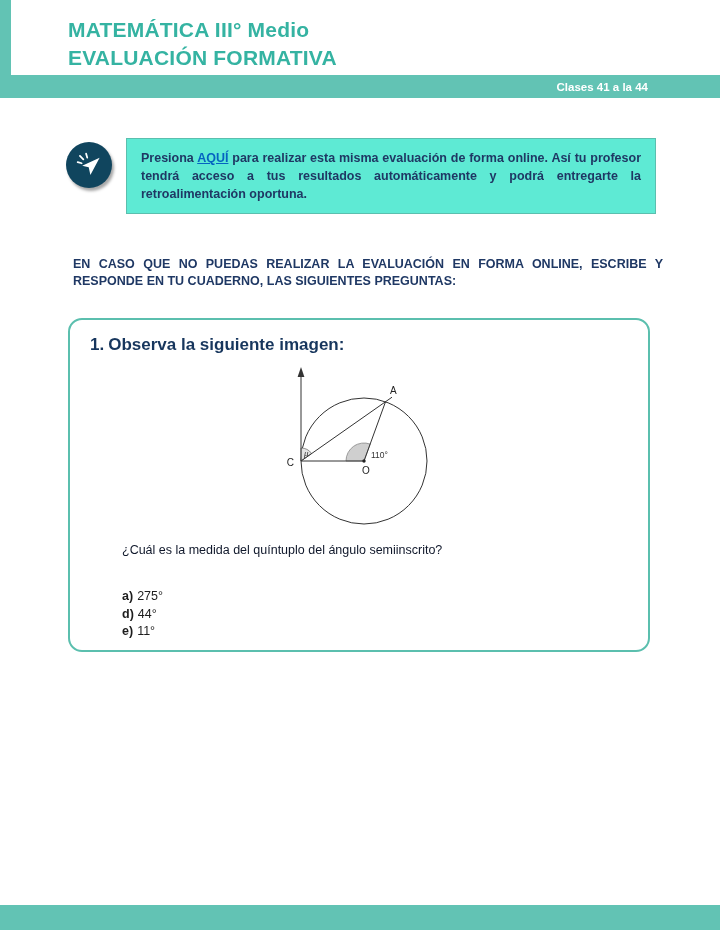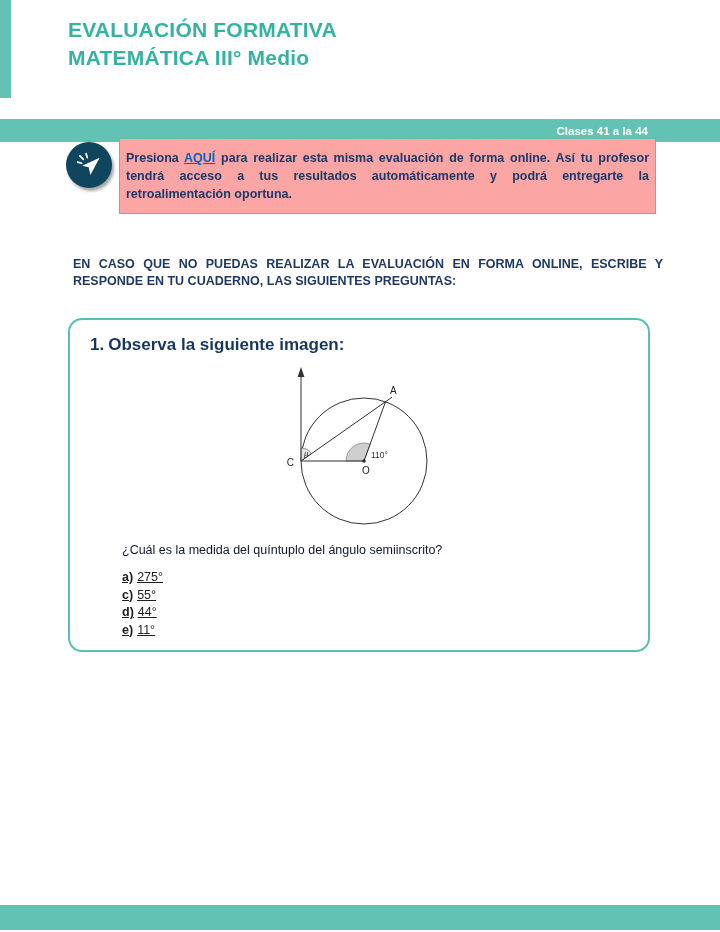--- a/index.html
+++ b/index.html
@@ -19,42 +19,41 @@
   .header-titles {
     position:absolute; left:68px; top:16px;
     color:#35b3a2; font-weight:bold; font-size:21px; line-height:28px;
     letter-spacing:0.2px;
   }
   .header-band {
     position:absolute; top:75px; left:0; width:720px; height:23px;
     background:#62c3b4;
     display:flex; align-items:center; justify-content:flex-end;
     padding-right:72px;
-    margin-top:44px;
   }
   .header-band .band-label {
     color:#ffffff; font-weight:bold; font-size:11.5px;
   }
 
   
   .online-row {
     position:absolute; top:138px; left:66px; right:64px;
     display:flex; align-items:flex-start;
   }
   .click-badge {
     width:46px; height:46px; border-radius:50%;
     background:#10455e; flex:none; margin-top:4px;
     display:flex; align-items:center; justify-content:center;
     box-shadow:2px 3px 3px rgba(0,0,0,0.35);
   }
   .online-box {
-    margin-left:7px; flex:1;
-    background:#fca5a5;
+    margin-left:14px; flex:1;
+    background:#5eead4;
     border:1px solid #5bbfae;
-    padding:10px 6px;
+    padding:10px 14px;
     color:#1f3864; font-size:12.5px; font-weight:bold;
     line-height:18px; text-align:justify;
   }
   .online-box a {
     color:#0563c1; text-decoration:underline; font-weight:bold;
     cursor:pointer;
   }
 
   
   .instructions {
@@ -78,22 +77,22 @@
   .diagram-wrap {
     width:210px; margin:6px auto 4px auto;
   }
   .diagram-wrap svg { display:block; }
 
   .q-prompt {
     margin-left:32px; margin-top:10px;
     color:#0f172a; font-weight:normal; font-size:12.5px;
   }
   .q-options {
-    margin-left:32px; margin-top:12px;
-    font-size:12.5px; color:#1d1d1d;text-decoration:underline;
+    margin-left:32px; margin-top:31px;
+    font-size:12.5px; color:#1d1d1d;
   }
   .q-option { line-height:17.5px; }
   .q-option .opt-label { font-weight:bold; margin-right:4px; }
 
   
   .bottom-band {
     position:absolute; bottom:2px; left:0; width:720px; height:25px;
     background:#62c3b4;
   }
 
@@ -101,22 +100,22 @@
   .dia-label { font-family:"Liberation Sans", sans-serif; font-size:10px; fill:#222; }
   .dia-angle { font-family:"Liberation Sans", sans-serif; font-size:8.5px; fill:#333; }
   .dia-mu    { font-family:"Liberation Serif", serif; font-style:italic; font-size:9px; fill:#333; }
 </style>
 </head>
 <body>
 
 <div class="left-strip"></div>
 
 <div class="header-titles">
+  <div>MATEMÁTICA III° Medio</div>
   <div>EVALUACIÓN FORMATIVA</div>
-  <div>MATEMÁTICA III° Medio</div>
 </div>
 
 <div class="header-band">
   <span class="band-label">Clases 41 a la 44</span>
 </div>
 
 <div class="online-row">
   <div class="click-badge">
     <svg viewBox="0 0 24 24" width="27" height="27" aria-hidden="true">
       <path d="M3.5 3.5 L6.5 6.5 M9 1.5 L10 5 M1.5 9 L5 10" stroke="#ffffff" stroke-width="1.6" stroke-linecap="round" fill="none"></path>
@@ -163,23 +162,20 @@
     </svg>
   </div>
 
   <div class="q-prompt">¿Cuál es la medida del quíntuplo del ángulo semiinscrito?</div>
 
   <div class="q-options">
     <div class="q-option">
       <span class="opt-label">a)</span><span>275°</span>
     </div>
     <div class="q-option">
-      <span class="opt-label">c)</span><span>55°</span>
-    </div>
-    <div class="q-option">
       <span class="opt-label">d)</span><span>44°</span>
     </div>
     <div class="q-option">
       <span class="opt-label">e)</span><span>11°</span>
     </div>
   </div>
 </div>
 
 <div class="bottom-band"></div>
 

